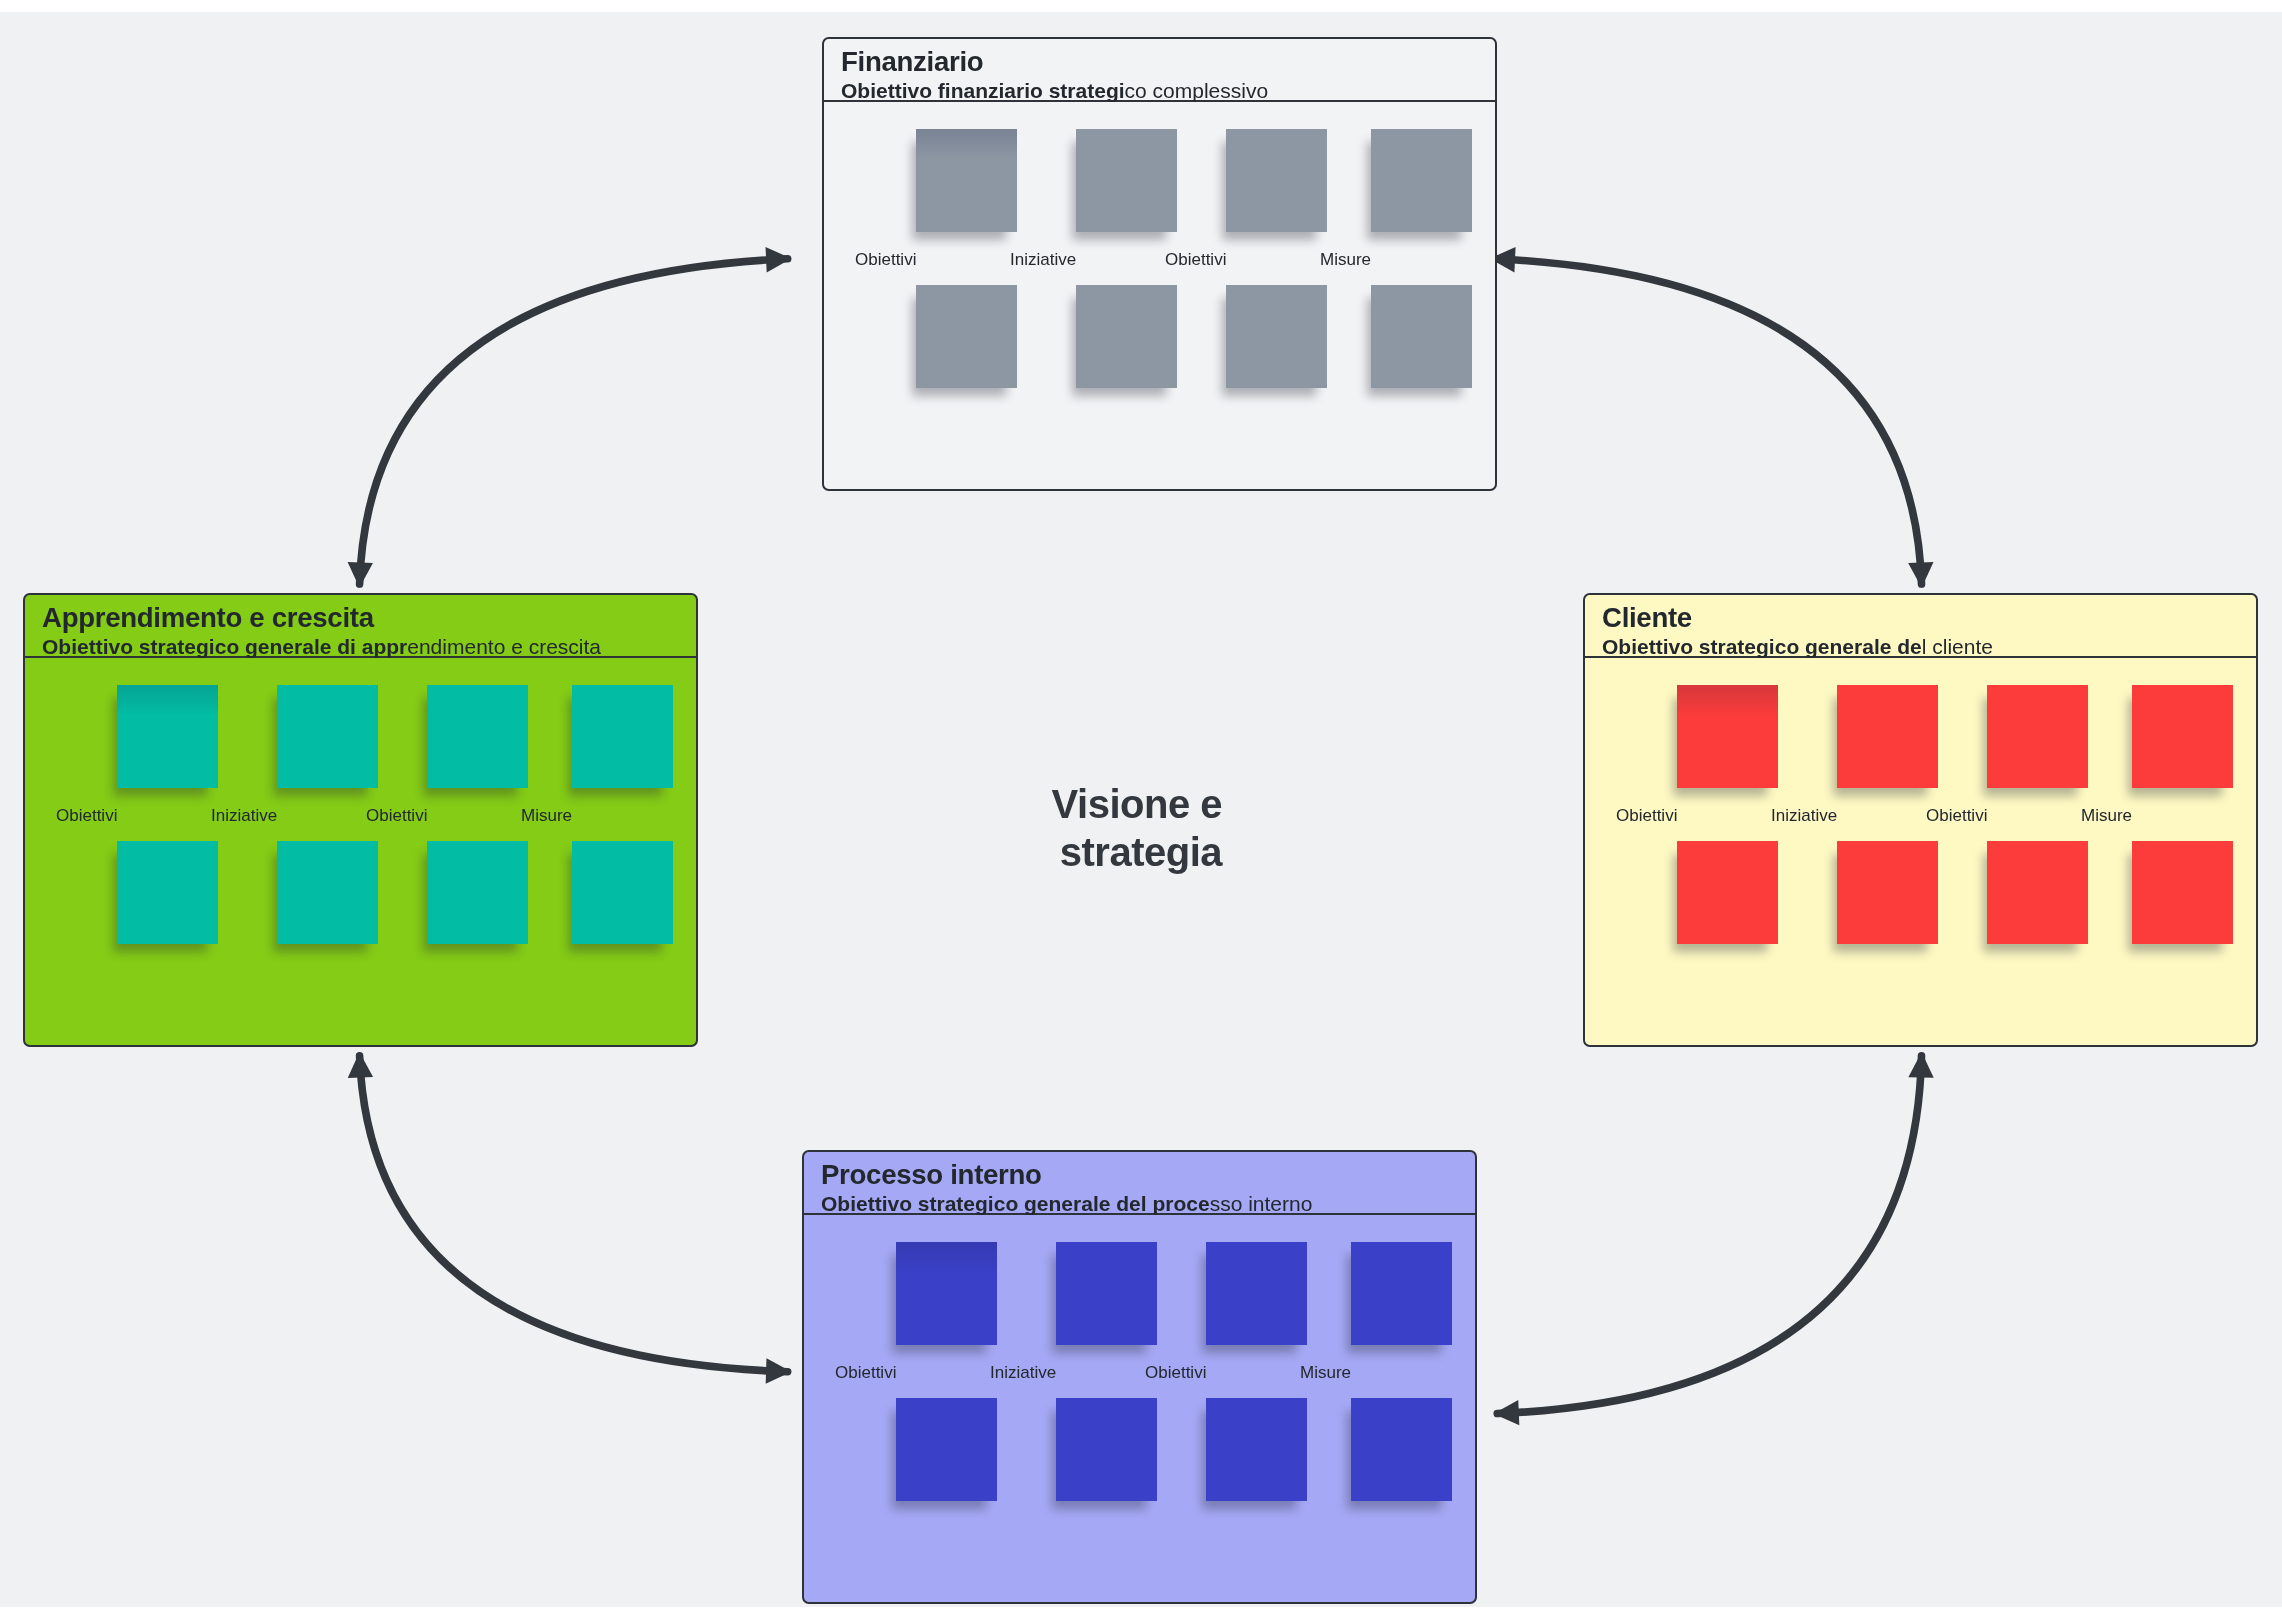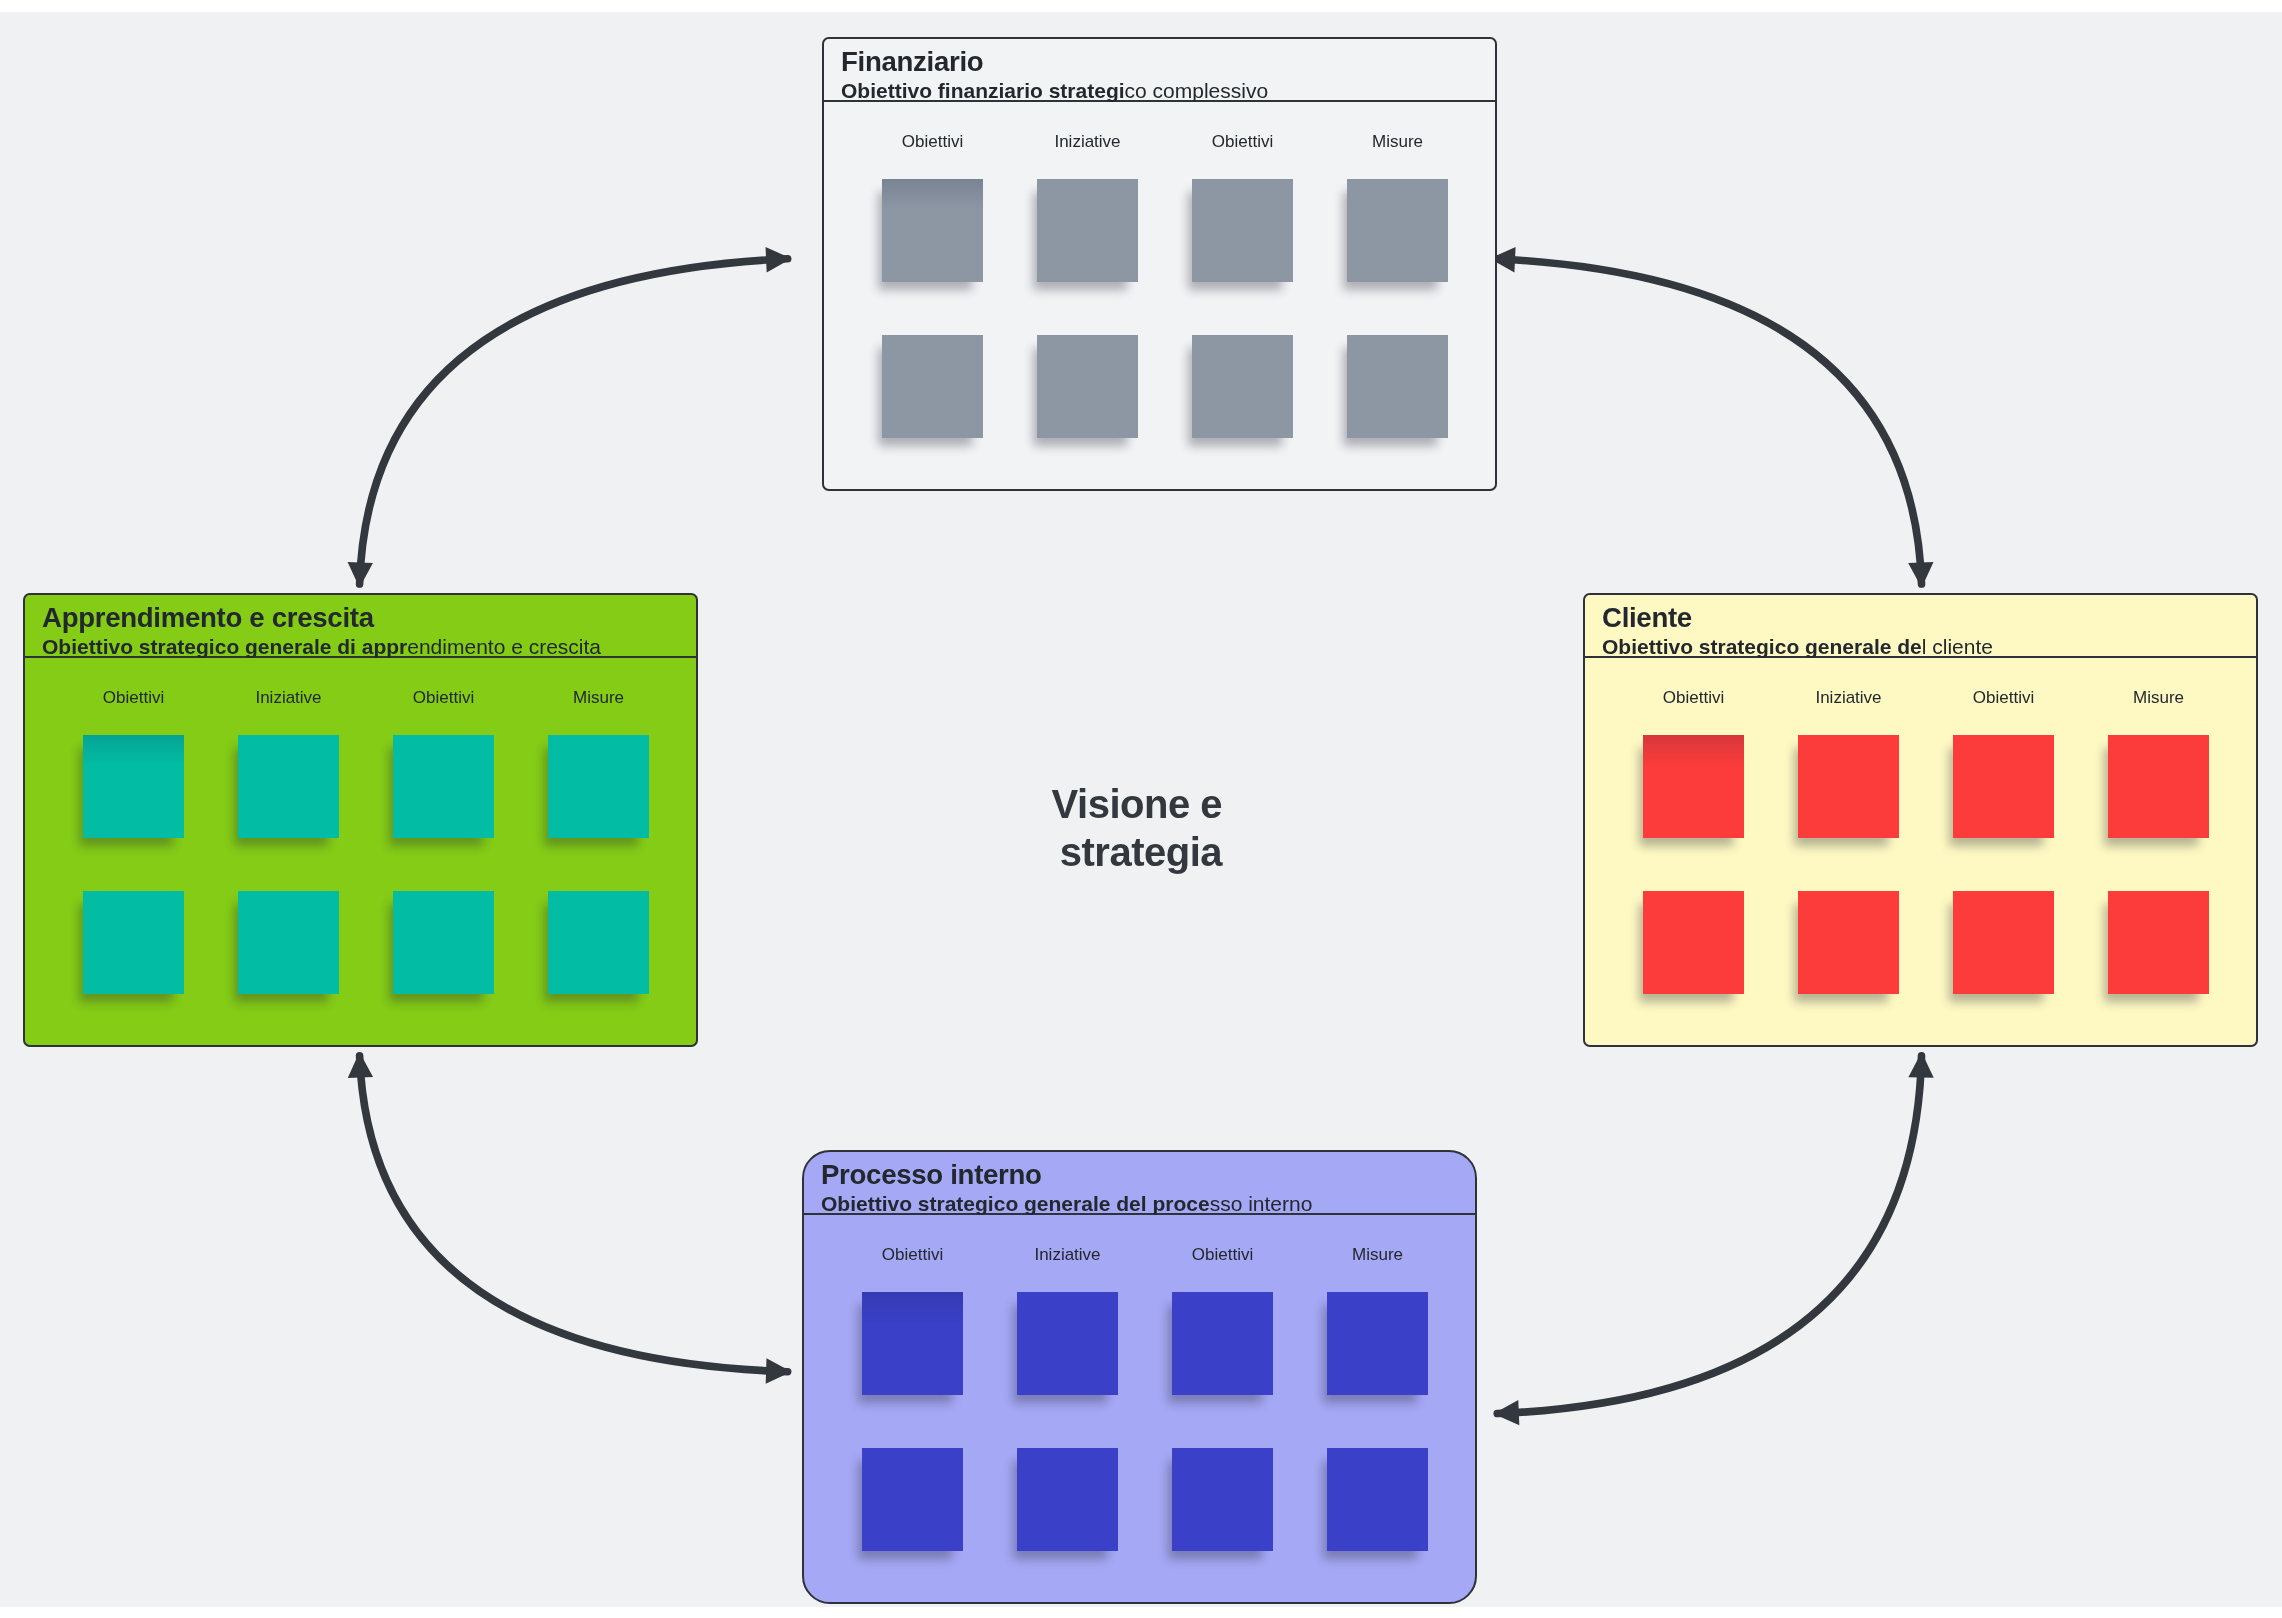--- a/index.html
+++ b/index.html
@@ -27,21 +27,21 @@
   .panel-title{
     font-size:27.6px; font-weight:bold; letter-spacing:-0.3px; color:var(--ink); line-height:1.15;
   }
   .panel-subtitle{
     font-size:21px; margin-top:1px; color:var(--ink); line-height:1.2;
   }
   .panel-subtitle b{font-weight:bold;}
   .panel-body{
     display:flex; padding-left:31px;
   }
-  .col{width:155px; display:flex; flex-direction:column; align-items:center;}
+  .col{width:155px; display:flex; align-items:center;}
   .col-label{margin-top:29.5px; font-size:17px; color:var(--ink);}
   .note-stack{margin-top:27px; display:flex; flex-direction:column; gap:53px;}
   .note{
     width:101px; height:103px;
     box-shadow:-6.7px 10.5px 9.5px -2.9px rgba(30,34,48,0.33);
   }
   .note.first{
     background-image:linear-gradient(180deg, rgba(25,28,70,0.16), rgba(25,28,70,0) 30%);
   }
 
@@ -177,21 +177,21 @@
     <div class="col">
       <div class="col-label">Misure</div>
       <div class="note-stack">
           <div class="note" style="background-color: rgb(251, 60, 58);"></div>
           <div class="note" style="background-color: rgb(251, 60, 58);"></div>
         </div>
     </div>
   </div>
 </section>
 
-<section class="panel" style="left: 802px; top: 1150px; background-color: rgb(165, 168, 244); border-radius: 28px;">
+<section class="panel" style="left: 802px; top: 1150px; background-color: rgb(165, 168, 244);">
   <header class="panel-head">
     <div class="panel-title">Processo interno</div>
     <div class="panel-subtitle"><b>Obiettivo strategico generale del proce</b><span>sso interno</span></div>
   </header>
   <div class="panel-body">
     <div class="col">
       <div class="col-label">Obiettivi</div>
       <div class="note-stack">
           <div class="note first" style="background-color: rgb(58, 64, 199);"></div>
           <div class="note" style="background-color: rgb(58, 64, 199);"></div>

